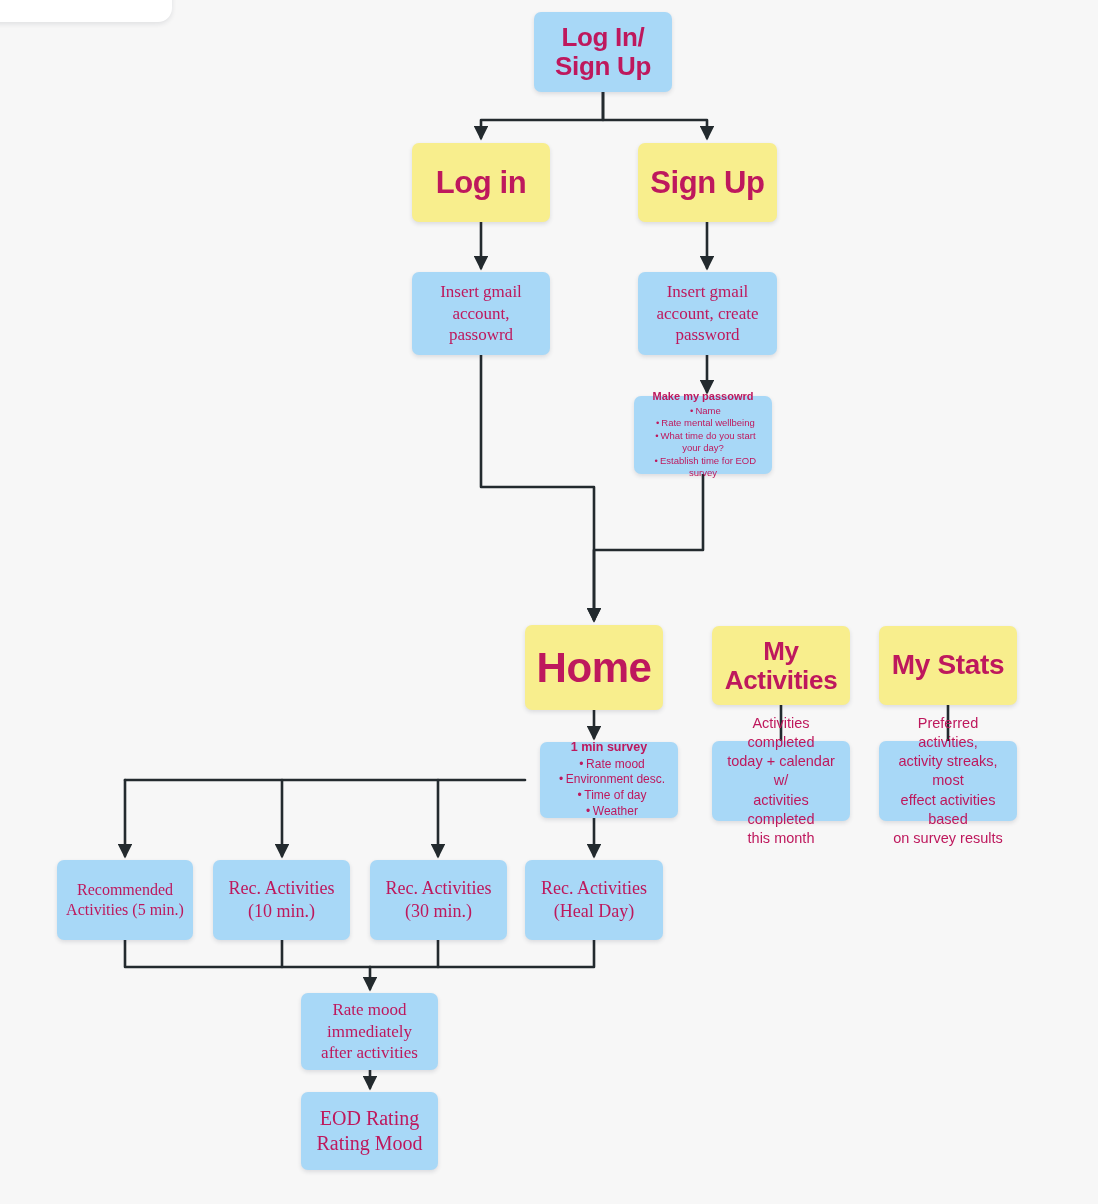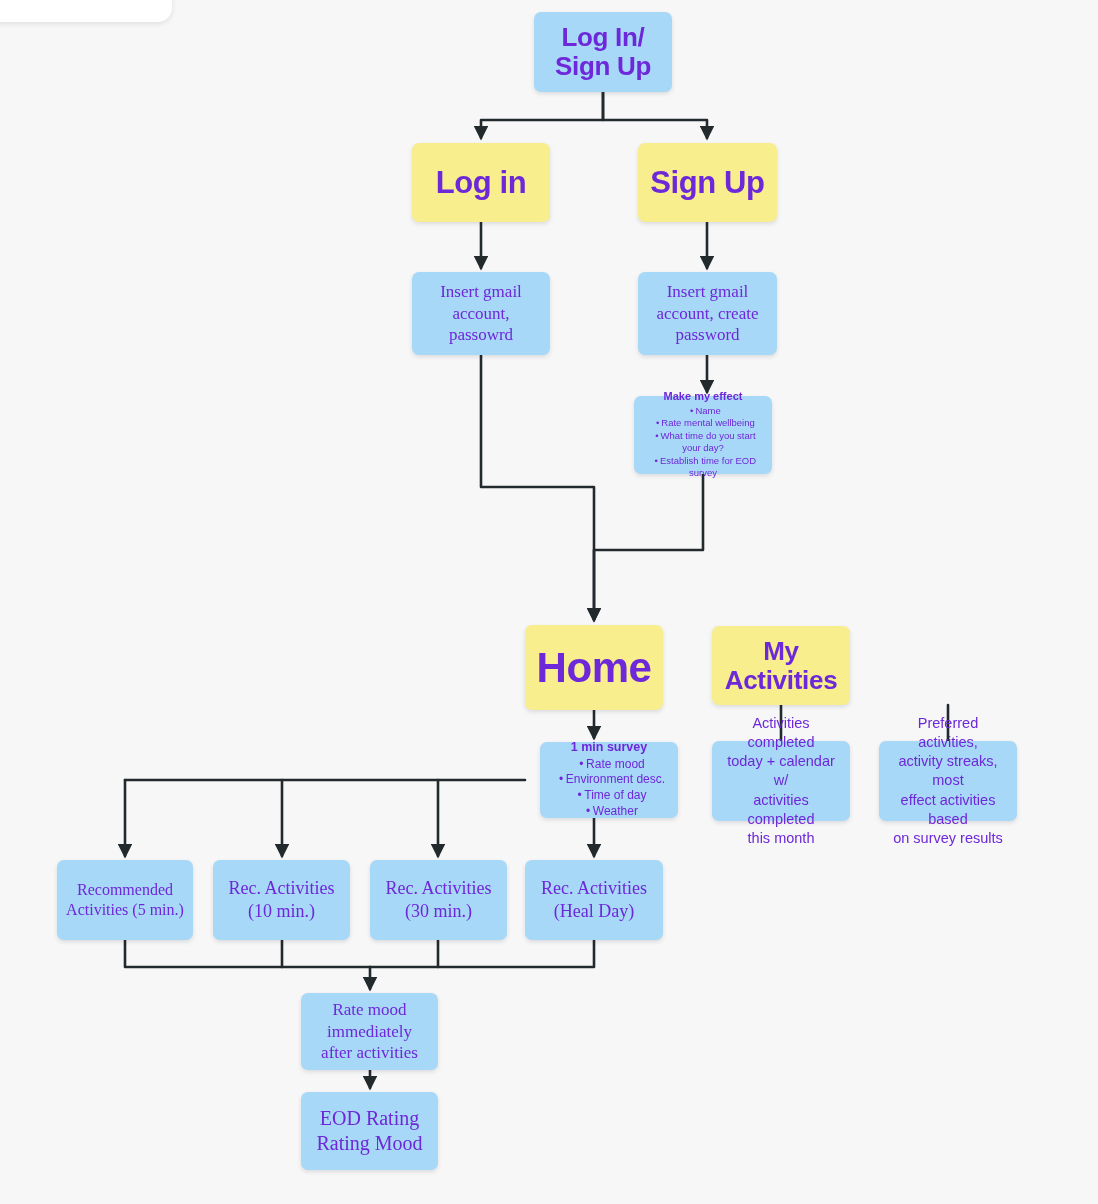--- a/index.html
+++ b/index.html
@@ -42,21 +42,21 @@
   }
   .node {
     position: absolute;
     box-sizing: border-box;
     border-radius: 7px;
     display: flex;
     flex-direction: column;
     align-items: center;
     justify-content: center;
     text-align: center;
-    color: #6d28d9;
+    color: #be185d;
     box-shadow: 0 2px 4px rgba(30,40,60,0.13);
     padding: 4px 7px;
   }
   .node.blue  { background: #a8d8f7; }
   .node.yellow{ background: #f8ee8d; }
 
   .t-huge {
     font-size: 31px;
     font-weight: bold;
     line-height: 1.08;
@@ -182,38 +182,41 @@
     <span>passowrd</span>
   </div>
 
   <div class="node blue t-med" style="left:638px; top:272px; width:139px; height:83px;">
     <span>Insert gmail</span>
     <span>account, create</span>
     <span>password</span>
   </div>
 
   <div class="node blue" style="left:634px; top:396px; width:138px; height:78px;">
-    <div class="t-tiny-title">Make my effect</div>
+    <div class="t-tiny-title">Make my passowrd</div>
     <ul class="bullets tiny">
       <li><span class="bdot">•</span><span>Name</span></li>
       <li><span class="bdot">•</span><span>Rate mental wellbeing</span></li>
       <li><span class="bdot">•</span><span>What time do you start your day?</span></li>
       <li><span class="bdot">•</span><span>Establish time for EOD survey</span></li>
     </ul>
   </div>
 
   <div class="node yellow t-huge" style="left:525px; top:625px; width:138px; height:85px; font-size:42px;">
     <span>Home</span>
   </div>
 
   <div class="node yellow t-big" style="left:712px; top:626px; width:138px; height:79px;">
     <span>My</span>
     <span>Activities</span>
   </div>
 
+  <div class="node yellow t-big" style="left:879px; top:626px; width:138px; height:79px; font-size:28px;">
+    <span>My Stats</span>
+  </div>
 
   <div class="node blue" style="left:540px; top:742px; width:138px; height:76px;">
     <div class="t-survey-title">1 min survey</div>
     <ul class="bullets survey">
       <li><span class="bdot">•</span><span>Rate mood</span></li>
       <li><span class="bdot">•</span><span>Environment desc.</span></li>
       <li><span class="bdot">•</span><span>Time of day</span></li>
       <li><span class="bdot">•</span><span>Weather</span></li>
     </ul>
   </div>

